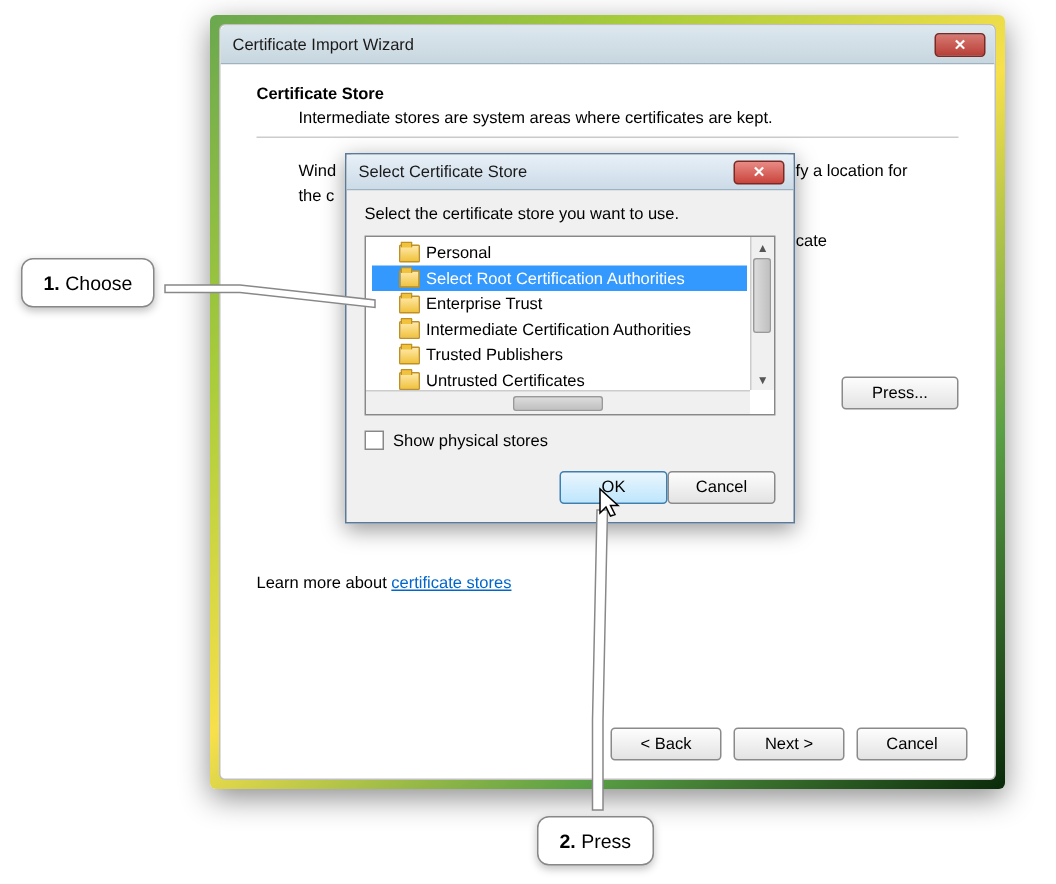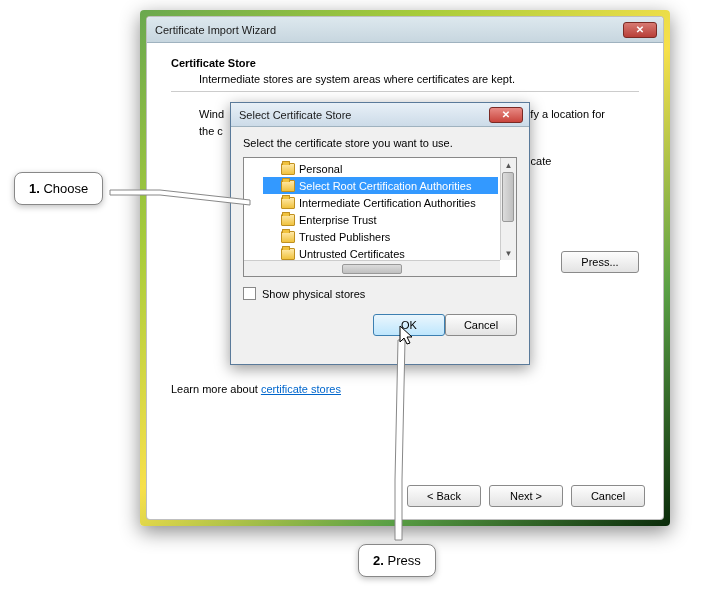--- a/index.html
+++ b/index.html
@@ -102,21 +102,21 @@
     border: 1px solid #5a7a9a;
     box-shadow: 0 4px 14px rgba(0,0,0,0.4);
   }
   .dialog .titlebar {
     background: linear-gradient(#e8f0f7, #ccdbe8);
     height: 24px;
   }
   .dialog .close-btn {
     background: linear-gradient(#e88a84,#c9453d);
   }
-  .dialog-body { padding: 10px 12px 28px 12px; }
+  .dialog-body { padding: 10px 12px 12px 12px; }
   .tree-box {
     background: #fff;
     border: 1px solid #888;
     height: 120px;
     margin-top: 8px;
     position: relative;
     overflow: hidden;
   }
   .tree-scroll {
     position: absolute;
@@ -136,21 +136,21 @@
     display:flex;align-items:center;justify-content:center;
     font-size:8px; color:#555;
   }
   .tree-scroll .arrow.up{top:0;} .tree-scroll .arrow.down{bottom:0;}
   .hscroll {
     position:absolute; left:0; right:16px; bottom:0; height:16px;
     background:#f0f0f0; border-top:1px solid #ccc;
     display:flex;align-items:center;justify-content:center;
   }
   .hscroll .hthumb{width:60px;height:10px;background:linear-gradient(#dcdcdc,#c0c0c0);border:1px solid #999;border-radius:2px;}
-  .tree-items { position:absolute; left:19px; top:2px; right:18px; }
+  .tree-items { position:absolute; left:4px; top:2px; right:18px; }
   .tree-item {
     display:flex;align-items:center;gap:4px;
     height:17px; padding-left:18px;
     white-space:nowrap;
   }
   .tree-item.selected { background:#3399ff; color:#fff; }
   .folder-icon {
     width:14px;height:12px;
     background:linear-gradient(#ffe9a8,#f0c23e);
     border:1px solid #c09020;
@@ -235,25 +235,25 @@
           <div class="tree-item">
             <span class="folder-icon"></span>
             <span>Personal</span>
           </div>
           <div class="tree-item selected">
             <span class="folder-icon"></span>
             <span>Select Root Certification Authorities</span>
           </div>
           <div class="tree-item">
             <span class="folder-icon"></span>
+            <span>Enterprise Trust</span>
+          </div>
+          <div class="tree-item">
+            <span class="folder-icon"></span>
             <span>Intermediate Certification Authorities</span>
-          </div>
-          <div class="tree-item">
-            <span class="folder-icon"></span>
-            <span>Enterprise Trust</span>
           </div>
           <div class="tree-item">
             <span class="folder-icon"></span>
             <span>Trusted Publishers</span>
           </div>
           <div class="tree-item">
             <span class="folder-icon"></span>
             <span>Untrusted Certificates</span>
           </div>
         </div>

